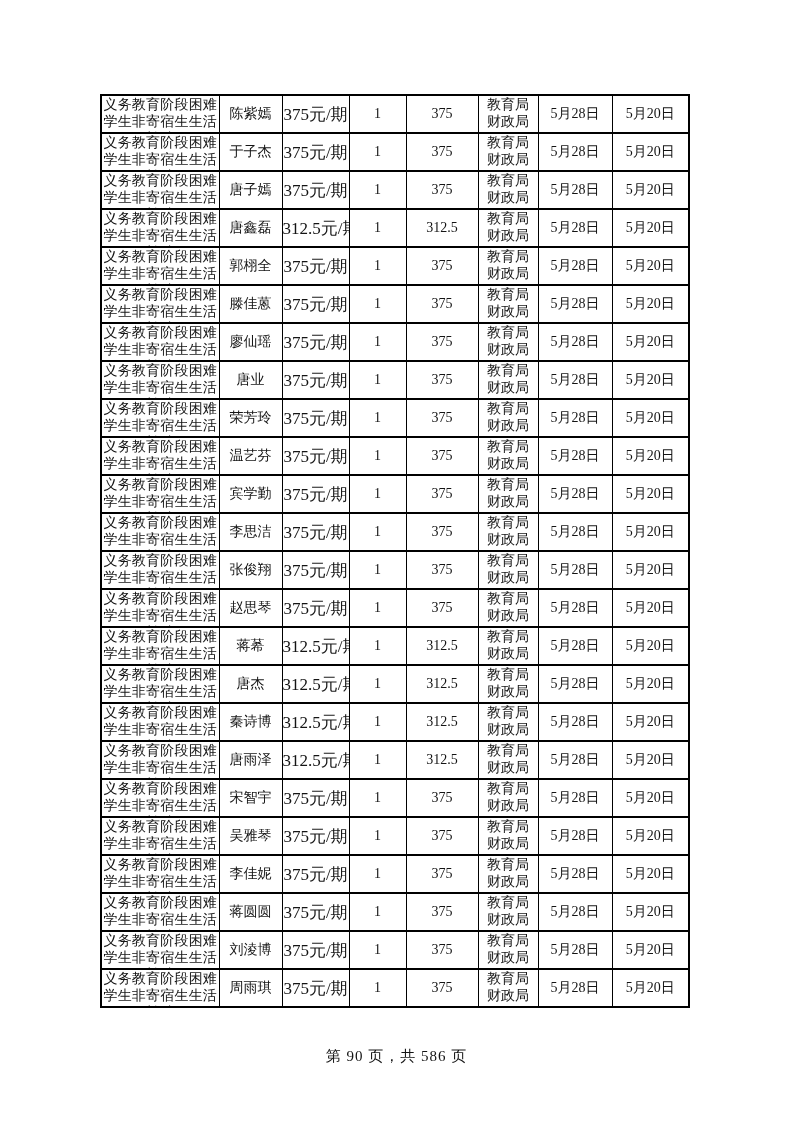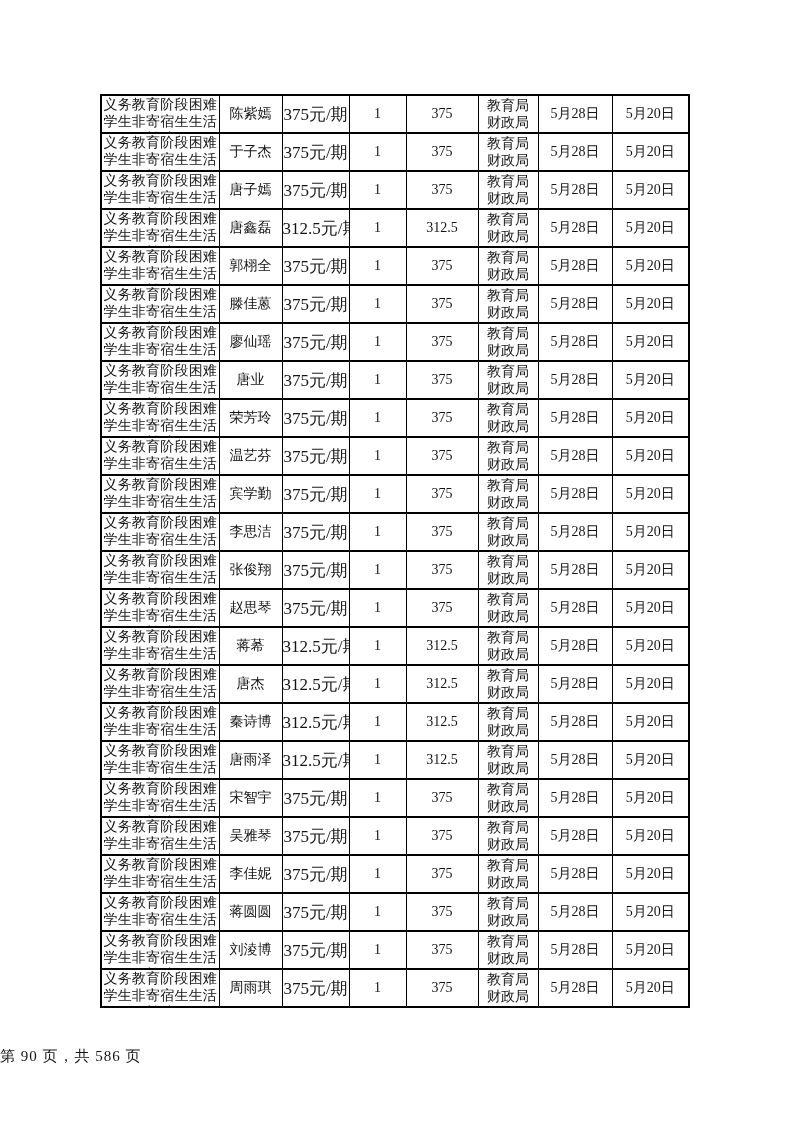--- a/index.html
+++ b/index.html
@@ -34,28 +34,29 @@
     overflow: hidden;
   }
   
   .clip {
     height: 36px;
     overflow: hidden;
     line-height: 17px;
     text-align: center;
     letter-spacing: 0.2px;
   }
-  .agency-line { line-height: 17px; }
+  .agency-line { line-height: 17px; font-family: Liberation Mono, monospace; }
   .nowrap { white-space: nowrap; margin-top: 32px; }
   td.standard-cell { font-size: 17px; white-space: nowrap; }
 
   .footer {
     position: absolute;
     left: 0; top: 1047px;
     width: 793px;
+    text-align: center;
     font-size: 15px;
     letter-spacing: 1px;
     color: #141414;
   }
 </style>
 </head>
 <body>
 
 <div class="sheet">
 

